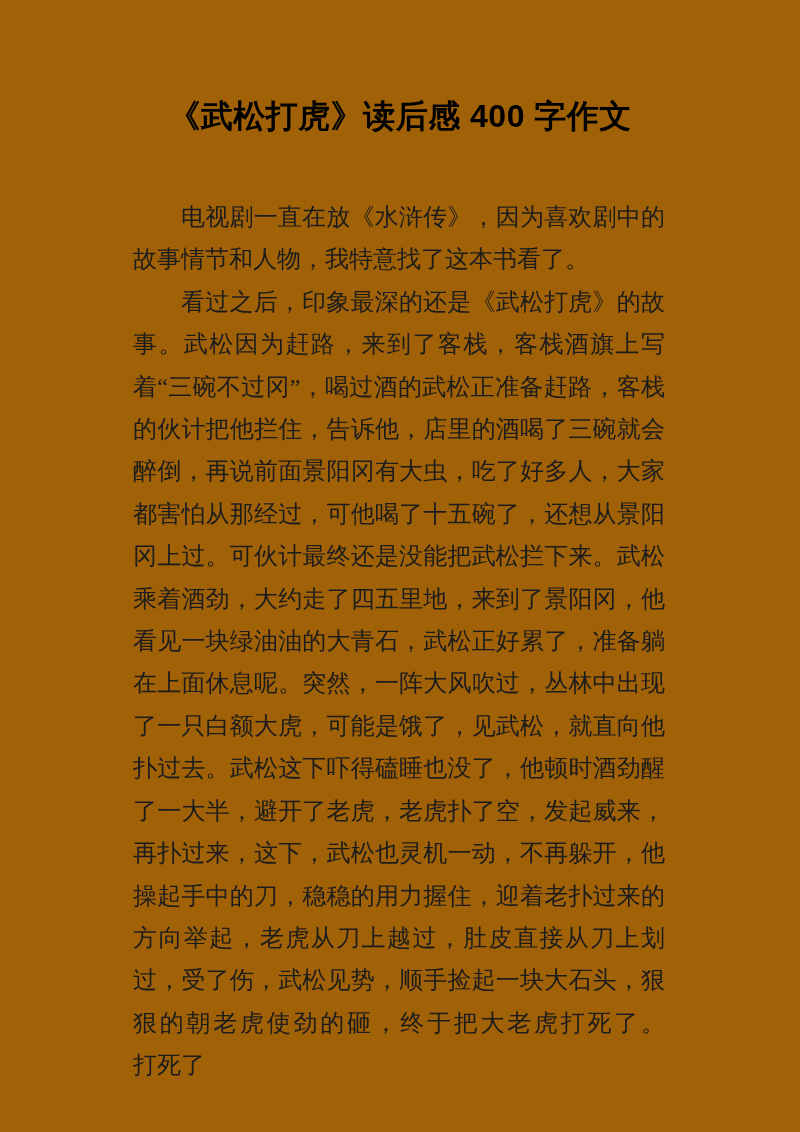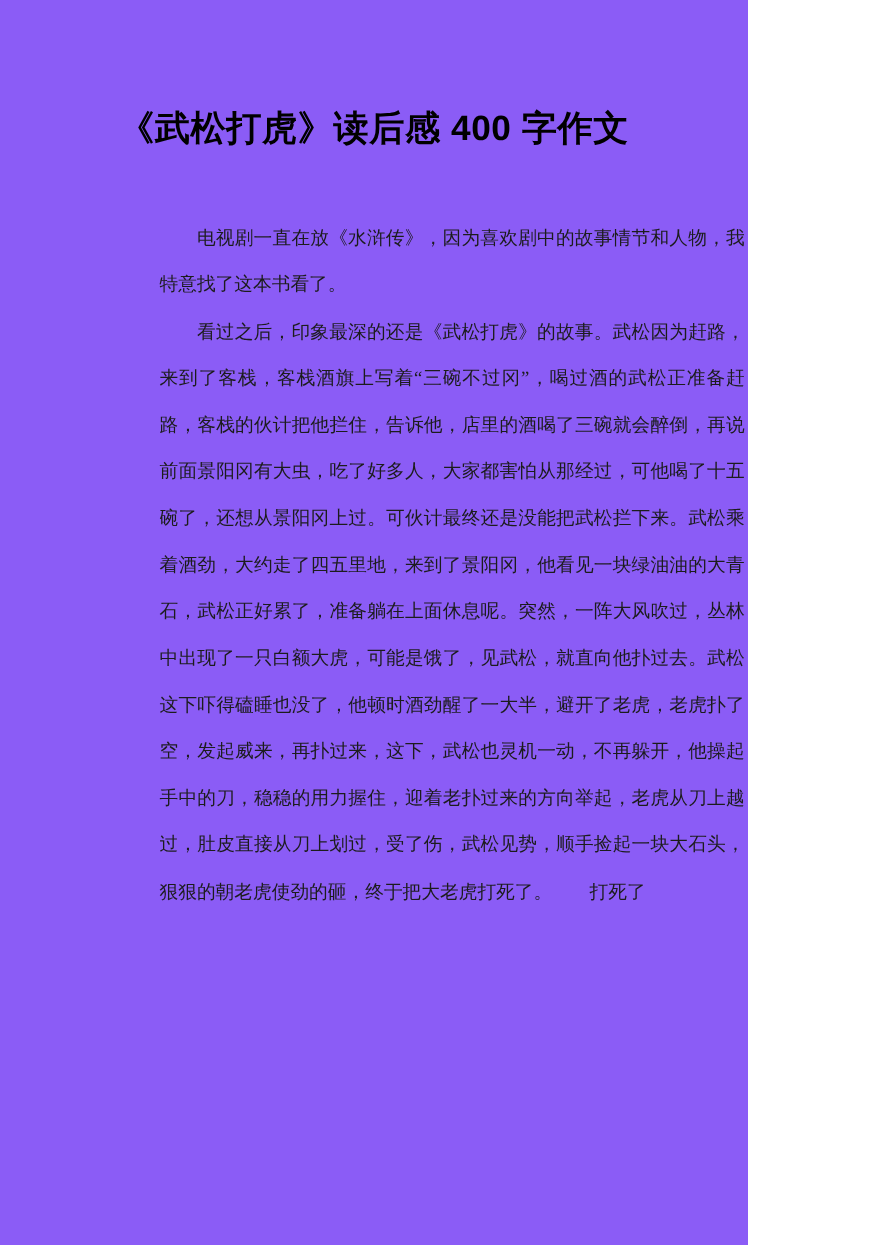--- a/index.html
+++ b/index.html
@@ -2,23 +2,23 @@
 <html><head>
 <meta charset="utf-8">
 <style>
   html, body {
     margin: 0;
     padding: 0;
     background: #ffffff;
   }
   .page {
     position: relative;
-    width: 680px;
+    width: 800px;
     height: 1132px;
-    background: #8b5cf6;
+    background: #a16207;
     overflow: hidden;
     font-family: "Liberation Serif", serif;
   }
   .essay-title {
     position: absolute;
     top: 96px;
     left: 0;
     width: 100%;
     margin: 0;
     text-align: center;
@@ -29,25 +29,24 @@
     color: #000000;
     letter-spacing: 0.5px;
     white-space: nowrap;
   }
   .essay-body {
     position: absolute;
     top: 196px;
     left: 133px;
     width: 532px;
     font-family: "Liberation Serif", serif;
-    font-size: 17px;
+    font-size: 24px;
     line-height: 42.4px;
     color: #1c1c1c;
     text-align: justify;
-    margin-left: 12px;
   }
   .essay-body p {
     margin: 0;
     padding: 0;
     text-indent: 2em;
   }
 </style>
 </head>
 <body>
 

